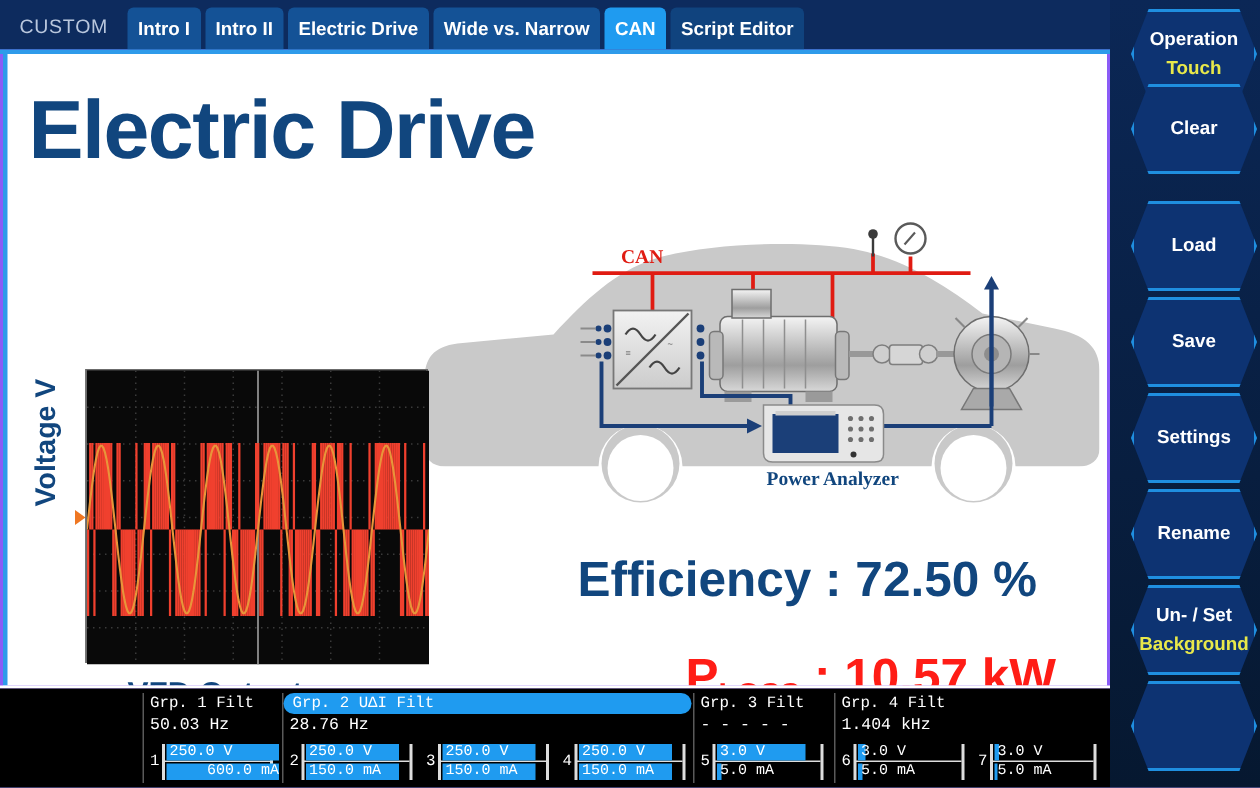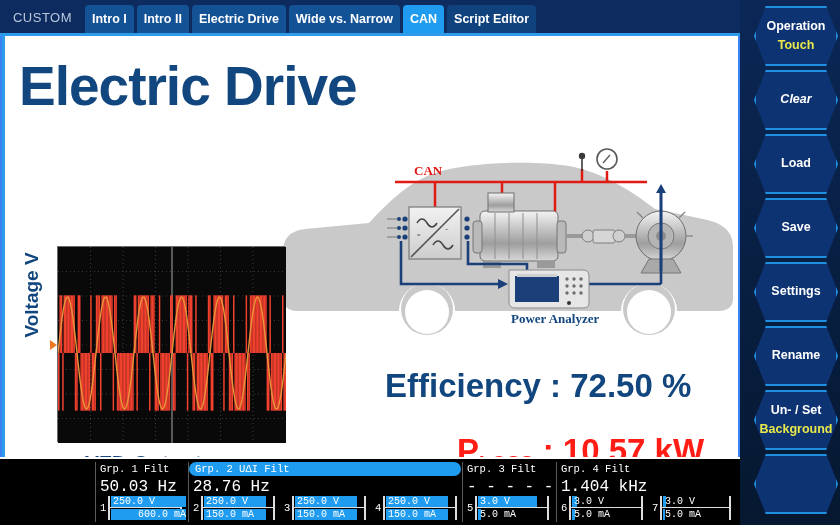--- a/index.html
+++ b/index.html
@@ -2,21 +2,21 @@
 <html><head>
 <meta charset="utf-8">
 <style>
   * { box-sizing: border-box; margin: 0; padding: 0; }
   html, body {
     width: 840px; height: 525px;
     background: #061c3f;
     font-family: "Liberation Sans", sans-serif;
     overflow: hidden;
   }
-  #app { position: relative; width: 840px; height: 525px; background: #3b82f6; }
+  #app { position: relative; width: 840px; height: 525px; background: #8b5cf6; }
 
   
   .tabbar {
     position: absolute; left: 0; top: 0; width: 740px; height: 33px;
     background: #0d2b5e;
     display: flex; align-items: flex-end;
   }
   .custom-label {
     width: 85px; text-align: center;
     color: #b9c7dd; font-size: 13px; letter-spacing: .5px;
@@ -126,21 +126,21 @@
   .st-div { position: absolute; top: 3px; width: 1px; height: 60px; background: #5a5a5a; }
 
   .ctrl-cycle { position: absolute; left: 5px; top: 5px; font-size: 10px; color:#ffffff; }
   .ctrl-harm  { position: absolute; left: 36px; top: 4px; font-size: 10px; color:#e8e84a; }
   .ctrl-bar   { position: absolute; left: 36px; top: 16px; width: 50px; height: 7px; background:#1f9bf0; }
   .ctrl-ctrl  { position: absolute; left: 5px; top: 44px; font-size: 10px; color:#ffffff; }
   .ctrl-local { position: absolute; left: 37px; top: 44px; font-size: 10px; color:#e8e84a; }
   .lock-icon  { position: absolute; left: 76px; top: 42px; }
 
   .grp-head { position: absolute; font-size: 10.5px; color:#ffffff; white-space: nowrap; }
-  .grp-freq { position: absolute; font-size: 16px; color:#ffffff; white-space: nowrap; }
+  .grp-freq { position: absolute; font-size: 11px; color:#ffffff; white-space: nowrap; }
   .grp-head.hl {
     background: #1f9bf0; border-radius: 7px; padding: 1px 6px; color: #ffffff;
   }
 
   .chan { position: absolute; height: 26px; }
   .chan .cnum {
     position: absolute; left: 0; top: 7px; font-size: 10.5px; color:#ffffff;
   }
   .chan .bracket {
     position: absolute; left: 8px; top: 1px; width: 2px; height: 24px; background:#dddddd;
@@ -536,21 +536,21 @@
       <span>P</span><sub>LOSS</sub><span> : </span><span>10.57 kW</span>
     </div>
   </div>
 
   <div class="sidebar">
     <div id="sidebar-host">
         <div class="hexbtn" style="top: 6px;">
           <div>Operation</div>
           <div class="sub">Touch</div>
         </div>
-        <div class="hexbtn" style="top: 70px; font-style: italic;">
+        <div class="hexbtn" style="top: 56px;">
           <div>Clear</div>
         </div>
         <div class="hexbtn" style="top: 134px;">
           <div>Load</div>
         </div>
         <div class="hexbtn" style="top: 198px;">
           <div>Save</div>
         </div>
         <div class="hexbtn" style="top: 262px;">
           <div>Settings</div>

